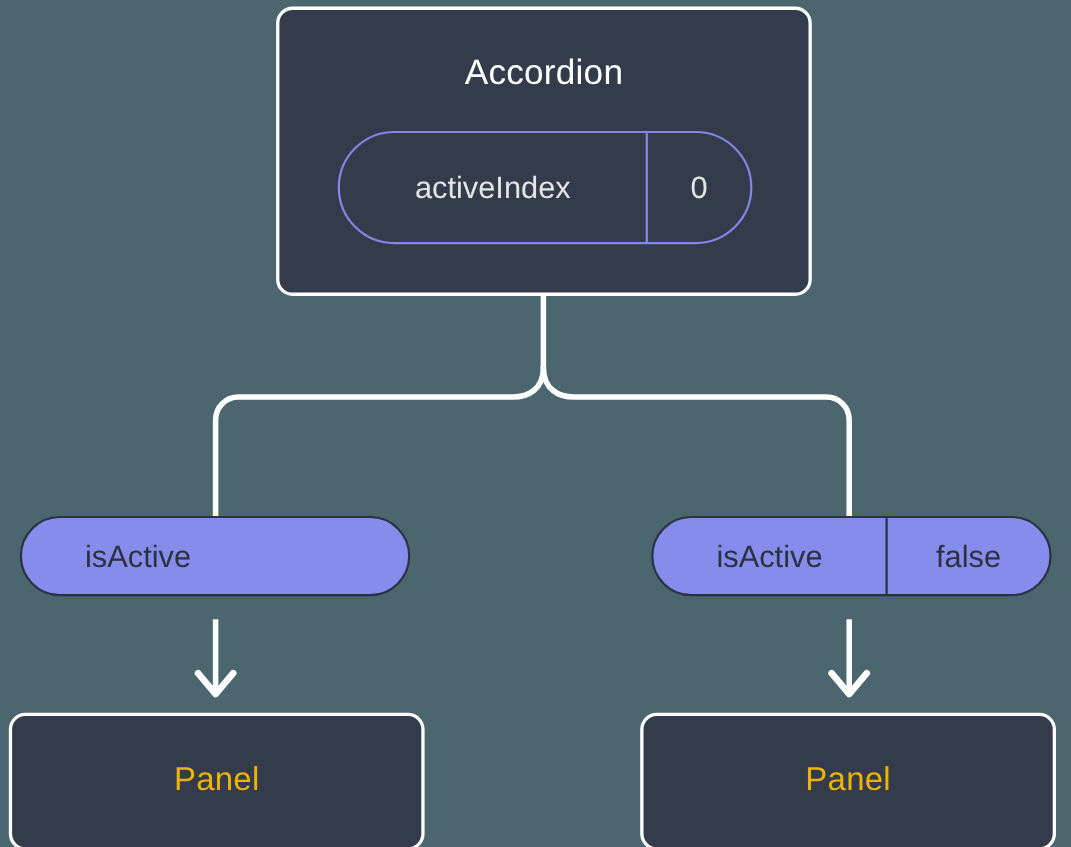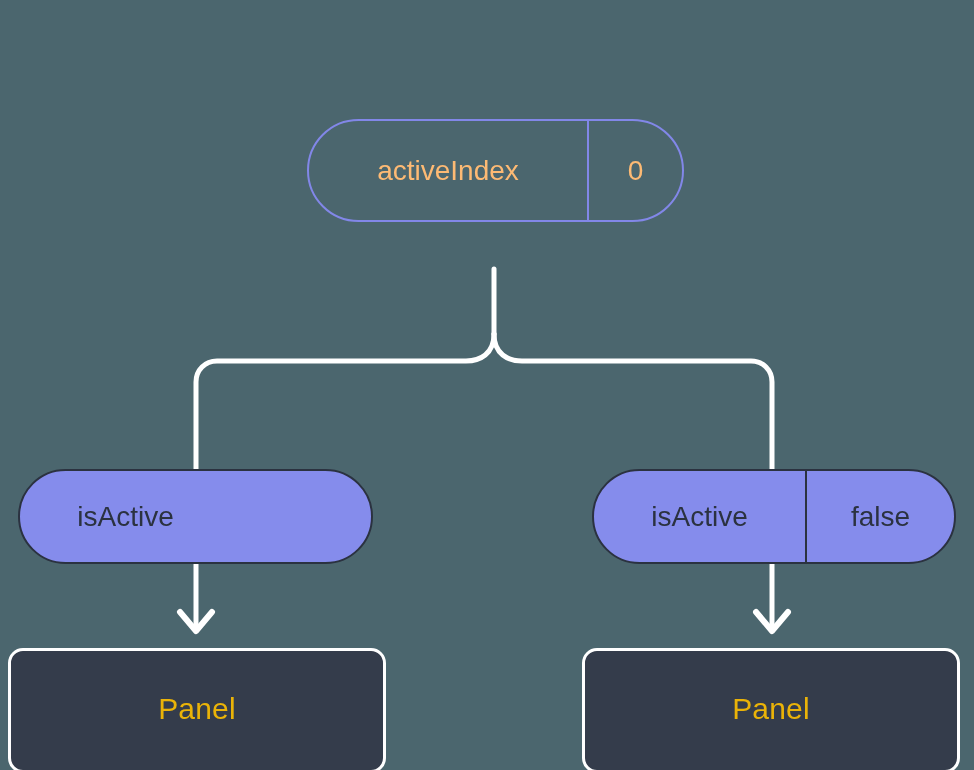--- a/index.html
+++ b/index.html
@@ -82,29 +82,29 @@
     white-space:nowrap;
   }
 
   
   #state-pill {
     left:307px; top:119px;
     width:377px; height:103px;
     border:2px solid #8287e8;
     background:transparent;
   }
-  #state-pill .seg { color:#fdba74; }
+  #state-pill .seg { color:#e5e5e5; }
   #state-pill .seg-key   { flex:0 0 278px; }
   #state-pill .seg-val   { flex:1 1 auto; border-left:2px solid #8287e8; }
 
   
   .pill-filled {
     background:#858cec;
     border:2px solid #2b3240;
-    height:95px;
+    height:73px;
   }
   .pill-filled .seg { color:#2b3240; }
   .pill-filled .seg-val { border-left:2px solid #2b3240; }
 
   #prop-pill-left  { left:18px;  top:469px; width:355px; }
   #prop-pill-left  .seg-key { flex:0 0 211px; }
   #prop-pill-left  .seg-val { flex:1 1 auto; }
 
   #prop-pill-right { left:592px; top:469px; width:364px; }
   #prop-pill-right .seg-key { flex:0 0 211px; }
@@ -123,20 +123,23 @@
 
     <path d="M 494,334 C 494,354 508,361 522,361 L 751,361 C 763,361 772,370 772,382 L 772,470" fill="none" stroke="#ffffff" stroke-width="5" stroke-linecap="round" stroke-linejoin="round"></path>
 
     <path d="M 196,563 L 196,630" fill="none" stroke="#ffffff" stroke-width="5" stroke-linecap="butt"></path>
     <path d="M 180,612 L 196,631 L 212,612" fill="none" stroke="#ffffff" stroke-width="6" stroke-linecap="round" stroke-linejoin="round"></path>
 
     <path d="M 772,563 L 772,630" fill="none" stroke="#ffffff" stroke-width="5" stroke-linecap="butt"></path>
     <path d="M 756,612 L 772,631 L 788,612" fill="none" stroke="#ffffff" stroke-width="6" stroke-linecap="round" stroke-linejoin="round"></path>
   </svg>
 
+  <div id="accordion-card" class="card">
+    <div class="card-title">Accordion</div>
+  </div>
 
   <div id="state-pill" class="pill">
     <div class="seg seg-key">activeIndex</div>
     <div class="seg seg-val">0</div>
   </div>
 
   <div id="prop-pill-left" class="pill pill-filled">
     <div class="seg seg-key">isActive</div>
   </div>
 

